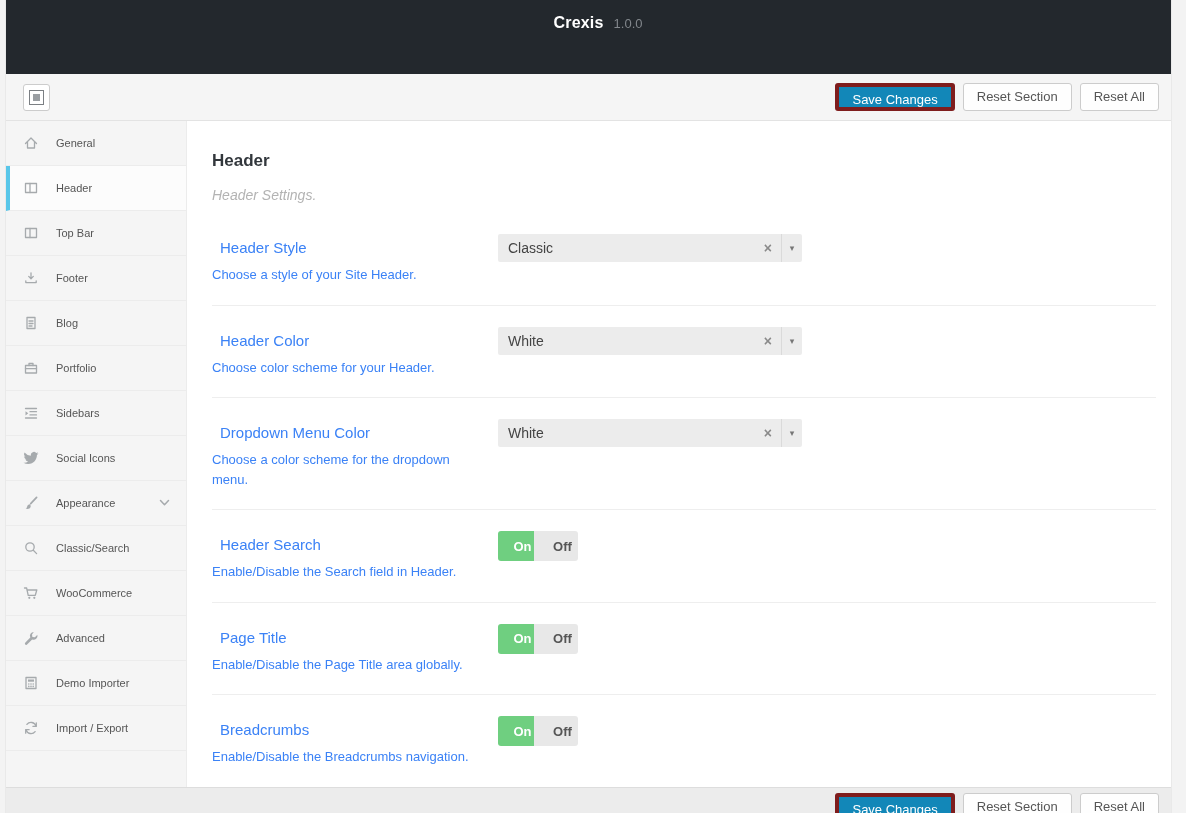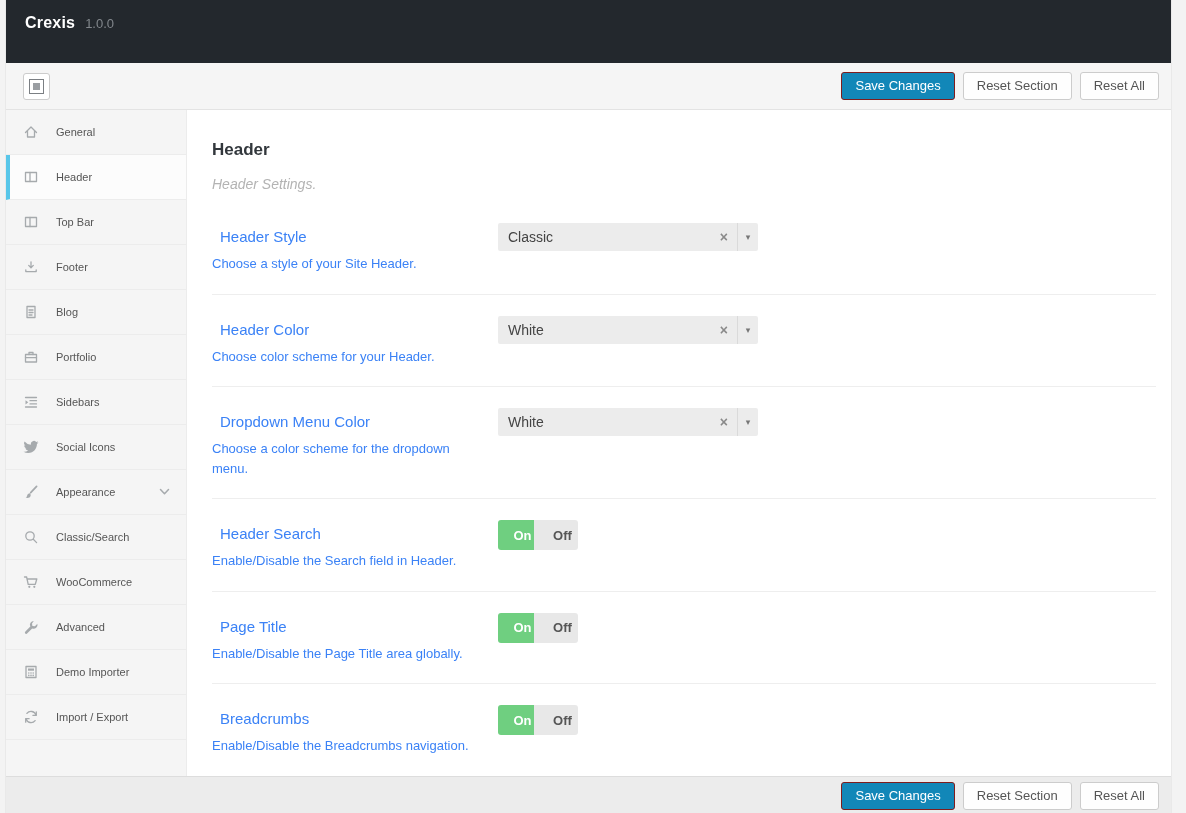--- a/index.html
+++ b/index.html
@@ -5,32 +5,32 @@
   * { box-sizing: border-box; }
   html,body { margin:0; padding:0; }
   body {
     width:1186px; height:813px; overflow:hidden;
     background:#f3f3f3;
     font-family:"Liberation Sans", sans-serif;
   }
   .page { width:1167px; margin-left:5px; background:#fff; border-left:1px solid #e9e9e9; border-right:1px solid #e9e9e9; }
 
   
-  .topbar { height:63px; background:#23282d; display:flex; align-items:flex-start; padding:14px 0 0 19px; }
+  .topbar { height:74px; background:#23282d; display:flex; align-items:flex-start; padding:14px 0 0 19px;justify-content:center; }
   .brand  { color:#fff; font-weight:bold; font-size:16px; letter-spacing:.2px; }
   .version{ color:#82878c; font-size:13px; margin-left:10px; margin-top:2px; }
 
   
   .toolbar { height:47px; background:#f5f5f5; border-bottom:1px solid #e3e3e3; display:flex; align-items:center; padding:0 12px 0 17px; }
   .panel-btn { width:27px; height:27px; background:#fff; border:1px solid #ccc; border-radius:3px; display:flex; align-items:center; justify-content:center; cursor:pointer; padding:0; }
   .panel-glyph { width:15px; height:15px; border:1px solid #7b7f83; display:flex; align-items:center; justify-content:center; }
   .panel-glyph::before { content:""; width:7px; height:7px; background:#9a9ea2; }
   .actions { margin-left:auto; display:flex; gap:8px; align-items:center; }
   .btn { height:28px; padding:0 13px; font-size:13px; border-radius:3px; cursor:pointer; font-family:inherit; line-height:26px; }
-  .btn-primary   { background:#1287b8; border:1px solid #7f1d1d; color:#fff; }
+  .btn-primary   { background:#1287b8; border:4px solid #7f1d1d; color:#fff; }
   .btn-secondary { background:#fefefe; border:1px solid #ccc; color:#555; }
 
   
   .body-row { display:flex; align-items:stretch; min-height:653px; }
   .sidebar { width:181px; background:#f5f5f5; border-right:1px solid #ececec; flex-shrink:0; }
   .side-item { height:45px; display:flex; align-items:center; border-bottom:1px solid #ececec; padding-left:17px; cursor:pointer; }
   .side-item.active { background:#fcfcfc; border-left:4px solid #58c6e9; padding-left:13px; }
   .side-icon { width:16px; height:16px; margin-right:17px; display:flex; align-items:center; justify-content:center; }
   .side-icon svg { display:block; }
   .side-label { font-size:11px; color:#555; }
@@ -41,21 +41,21 @@
   .subtitle { font-style:italic; color:#b3b3b3; font-size:14px; margin:16px 0 0; }
 
   #rows { margin-top:10px; }
   .opt-row { display:flex; padding:18px 0 20px; border-bottom:1px solid #eee; }
   .opt-row:last-child { border-bottom:none; }
   .opt-left { width:272px; margin-right:14px; flex-shrink:0; }
   .opt-label { font-size:15px; color:#3b82f6; margin:8px; font-weight:normal; }
   .opt-desc  { font-size:13px; color:#3b82f6; margin:9px 0 0; line-height:1.5; }
   .opt-control { padding-top:3px; }
 
-  .sel { width:260px; height:28px; background:#ececec; border-radius:2px; display:flex; align-items:center; cursor:pointer; }
+  .sel { width:304px; height:28px; background:#ececec; border-radius:2px; display:flex; align-items:center; cursor:pointer; }
   .sel-val { font-size:14px; color:#444; padding-left:10px; flex:1; }
   .sel-x { color:#8a8a8a; font-size:14px; font-weight:bold; padding:0 9px; cursor:pointer; }
   .sel-arrow { width:21px; align-self:stretch; border-left:1px solid #dadada; display:flex; align-items:center; justify-content:center; color:#777; font-size:9px; cursor:pointer; }
 
   .toggle { display:flex; border-radius:3px; overflow:hidden; width:max-content; }
   .tg { height:30px; font-weight:bold; font-size:13px; display:flex; align-items:center; justify-content:center; cursor:pointer;padding-left:13px; }
   .tg-on  { width:36px; background:#6fcf80; color:#fff; }
   .tg-off { width:44px; background:#e8e8e8; color:#555; }
 
   

